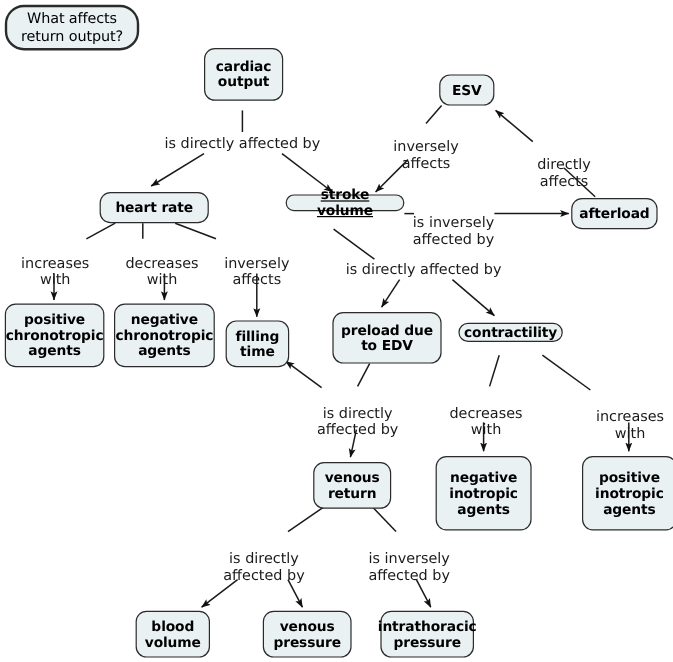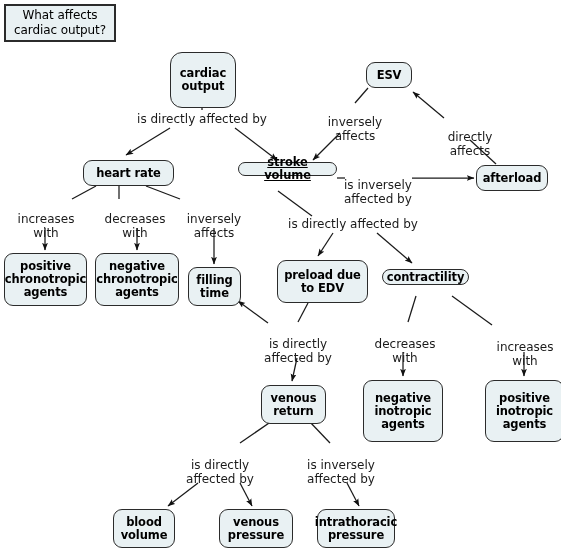--- a/index.html
+++ b/index.html
@@ -38,21 +38,21 @@
     line-height: 13px;
     color: #000000;
     letter-spacing: -0.1px;
     padding: 1px 4px;
   }
   .node.question {
     font-weight: normal;
     font-size: 12px;
     line-height: 15px;
     border-width: 2.1px;
-    border-radius: 0;
+    border-radius: 16px;
   }
   .link-label {
     position: absolute;
     text-align: center;
     font-size: 12px;
     line-height: 14px;
     color: #1a1a1a;
     font-weight: normal;
     white-space: nowrap;
   }
@@ -117,25 +117,25 @@
       <line x1="309" y1="421" x2="330" y2="443"></line>
 
       <line x1="198" y1="483" x2="168" y2="506" marker-end="url(#ah)"></line>
       <line x1="240" y1="483" x2="252" y2="506" marker-end="url(#ah)"></line>
       <line x1="347" y1="483" x2="359" y2="506" marker-end="url(#ah)"></line>
     </g>
   </svg>
 
   <div class="node question" style="left:4px; top:4px; width:112px; height:38px;">
     <span>
-      <span>What affects</span><br><span>cardiac output?</span>
+      <span>What affects</span><br><span>return output?</span>
     </span>
   </div>
 
-  <div class="node" style="left:170px; top:52px; width:66px; height:56px;border-radius:12px;">
+  <div class="node" style="left:170px; top:40px; width:66px; height:44px;">
     <span style="white-space:pre-line;">cardiac
 output</span>
   </div>
 
   <div class="node" style="left:366px; top:62px; width:46px; height:26px;">
     <span>ESV</span>
   </div>
 
   <div class="node" style="left:83px; top:160px; width:91px; height:26px;">
     <span>heart rate</span>

